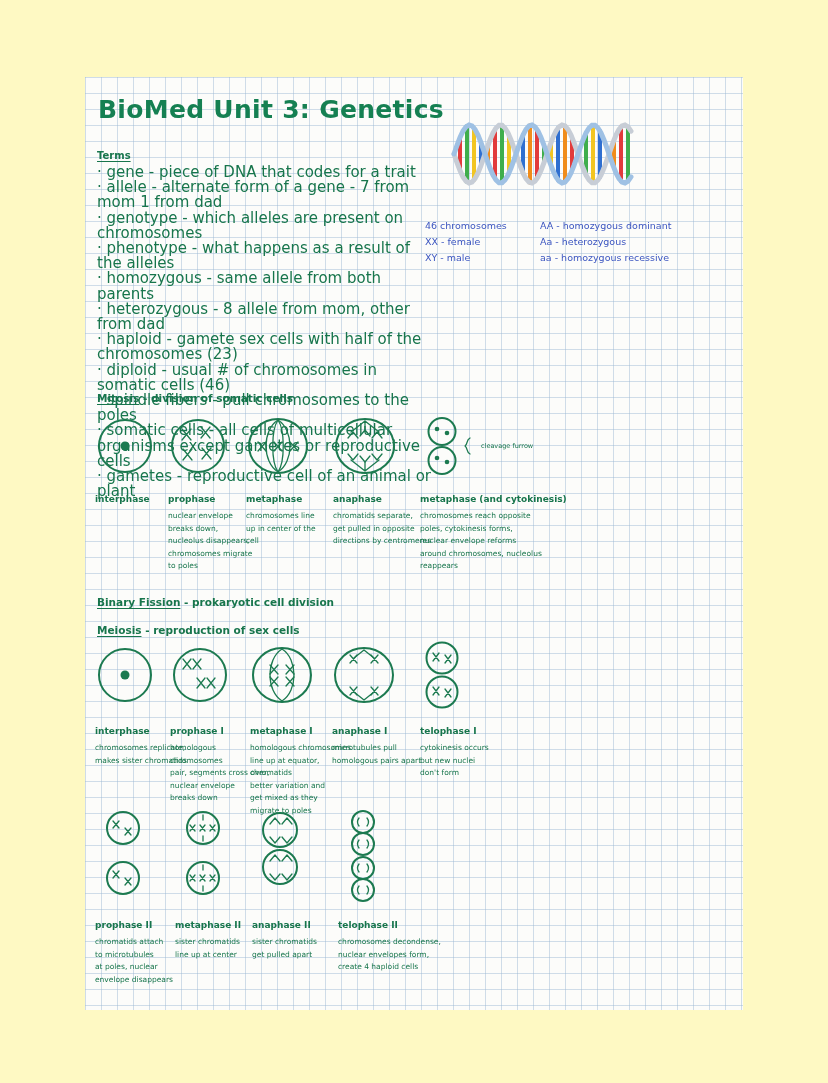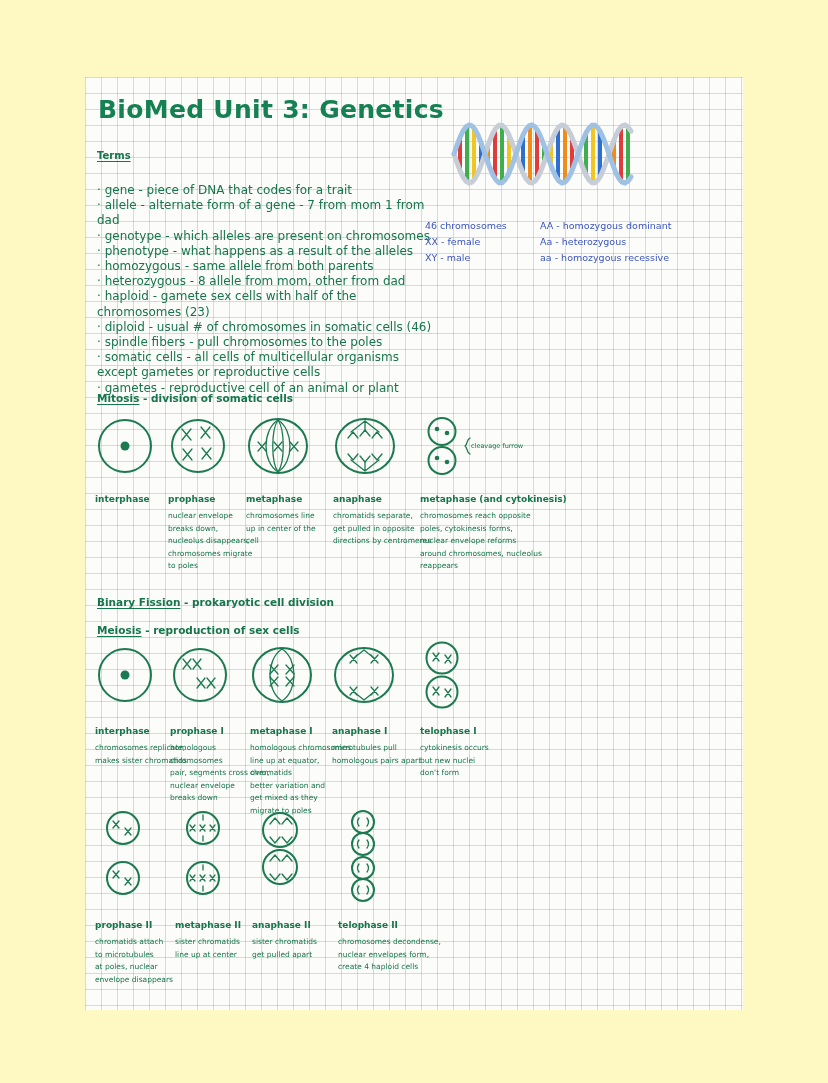--- a/index.html
+++ b/index.html
@@ -21,21 +21,21 @@
     font-size:25px; font-weight:bold; color:#158052; letter-spacing:.3px;
   }
 
   .terms-head {
     position:absolute; left:97px; top:150px;
     font-size:10px; font-weight:bold; color:#17754c;
     text-decoration:underline; text-underline-offset:2px;
   }
   .terms {
     position:absolute; left:97px; top:165px; width:340px;
-    font-size:12px; color:#17754c; line-height:15.2px;margin-top:18px;
+    font-size:15px; color:#17754c; line-height:15.2px;
   }
 
   .bluecol {
     position:absolute; font-size:9.5px; color:#3b55c0; line-height:16px;
   }
 
   .section-head {
     position:absolute; font-size:10.5px; color:#17754c; font-weight:bold;
   }
   .section-head .u { text-decoration:underline; text-underline-offset:2px; }
@@ -50,21 +50,21 @@
     font-size:7.5px; line-height:1.68; margin-top:6px;
     white-space:pre-line; width:100px;
   }
 
   svg .ln { fill:none; stroke:#1c7a50; stroke-width:2; stroke-linecap:round; stroke-linejoin:round; }
   svg .th { stroke-width:1.3; }
   svg .dt { fill:#1c7a50; stroke:none; }
 
   .cleavage {
     position:absolute; left:464px; top:437px;
-    display:flex; align-items:center; gap:0;
+    display:flex; align-items:center; gap:10px;
     font-size:6.5px; color:#17754c;
   }
 
   #dna-svg { position:absolute; left:450px; top:112px; }
 </style>
 </head>
 <body>
 
 <div class="canvas">
   <div class="grid-paper"></div>

